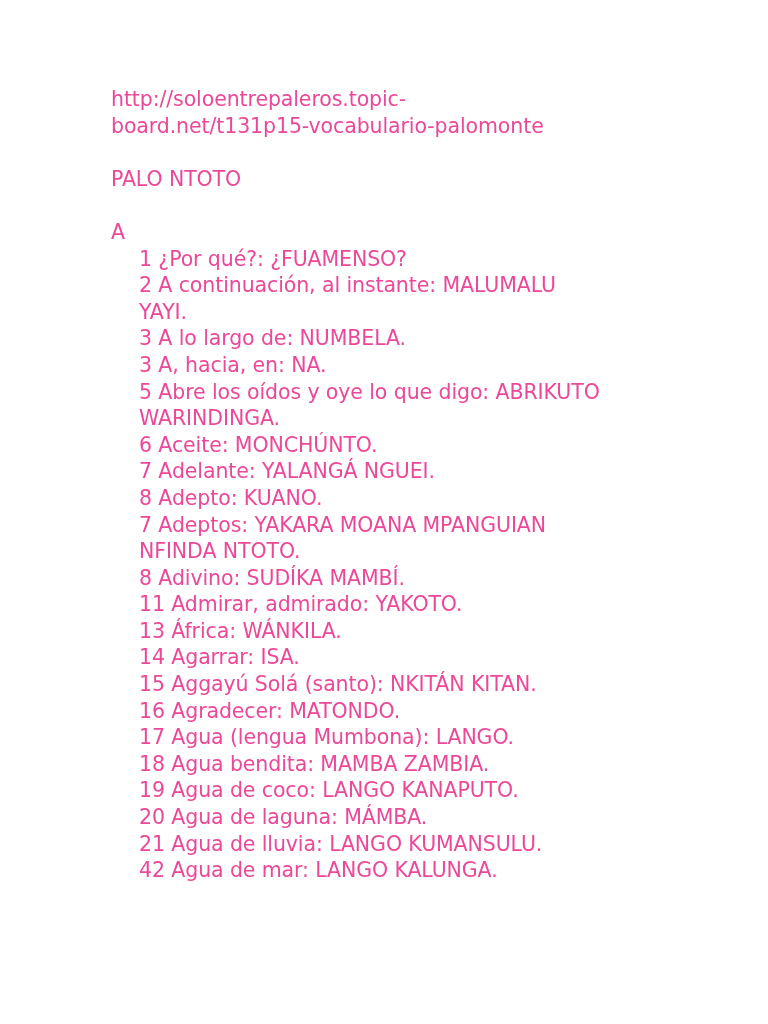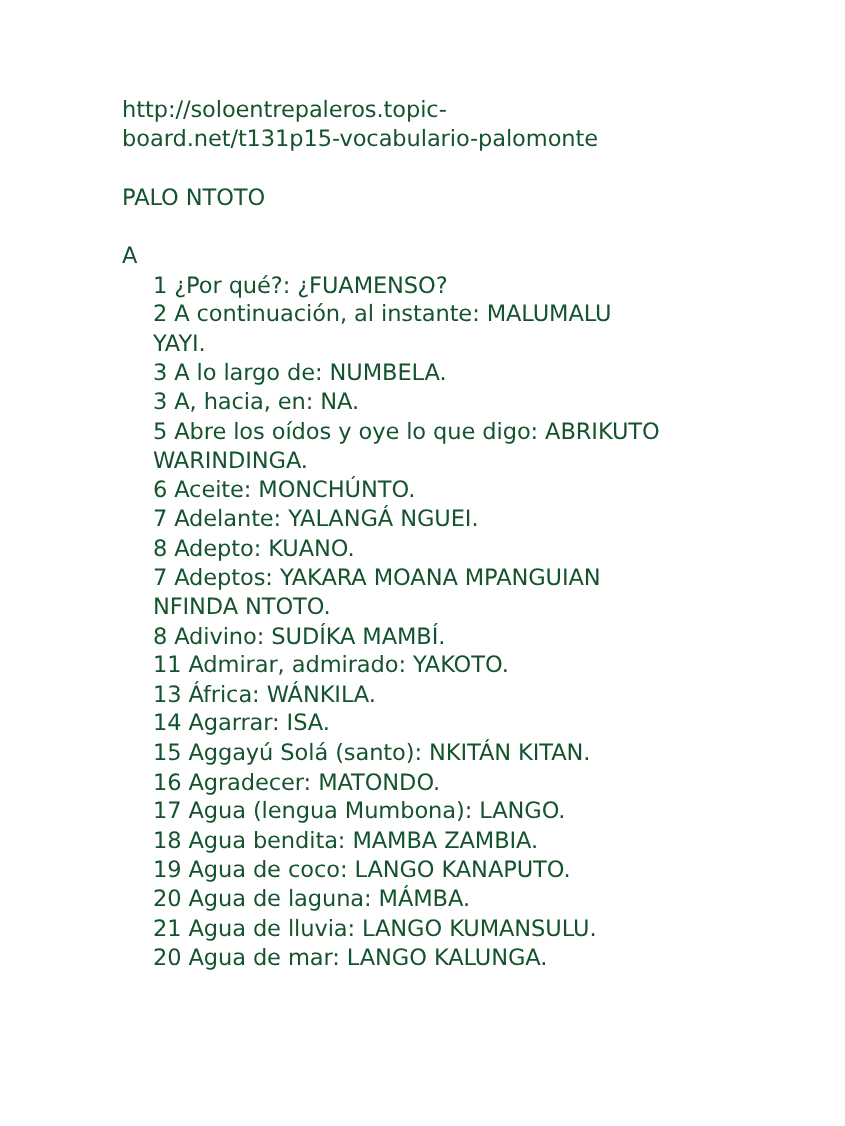--- a/index.html
+++ b/index.html
@@ -5,21 +5,21 @@
   html, body { margin: 0; padding: 0; background: #ffffff; }
   body { width: 768px; height: 1024px; overflow: hidden; position: relative; }
   .page {
     position: absolute;
     left: 111px;
     top: 86px;
     width: 640px;
     font-family: "DejaVu Sans", sans-serif;
     font-size: 20.5px;
     line-height: 26.6px;
-    color: #14532d;
+    color: #ec4899;
     letter-spacing: -0.1px;
   }
   .line { display: block; white-space: nowrap; min-height: 26.6px; }
   .blank { display: block; height: 26.6px; }
   .entry { display: block; margin-left: 28px; }
 </style>
 </head>
 <body>
 
 <div class="page">
@@ -89,16 +89,16 @@
       <div class="entry">
         <span class="line">19 Agua de coco: LANGO KANAPUTO.</span>
       </div>
       <div class="entry">
         <span class="line">20 Agua de laguna: MÁMBA.</span>
       </div>
       <div class="entry">
         <span class="line">21 Agua de lluvia: LANGO KUMANSULU.</span>
       </div>
       <div class="entry">
-        <span class="line">20 Agua de mar: LANGO KALUNGA.</span>
+        <span class="line">42 Agua de mar: LANGO KALUNGA.</span>
       </div>
     </div>
 </div>
 
 </body></html>

